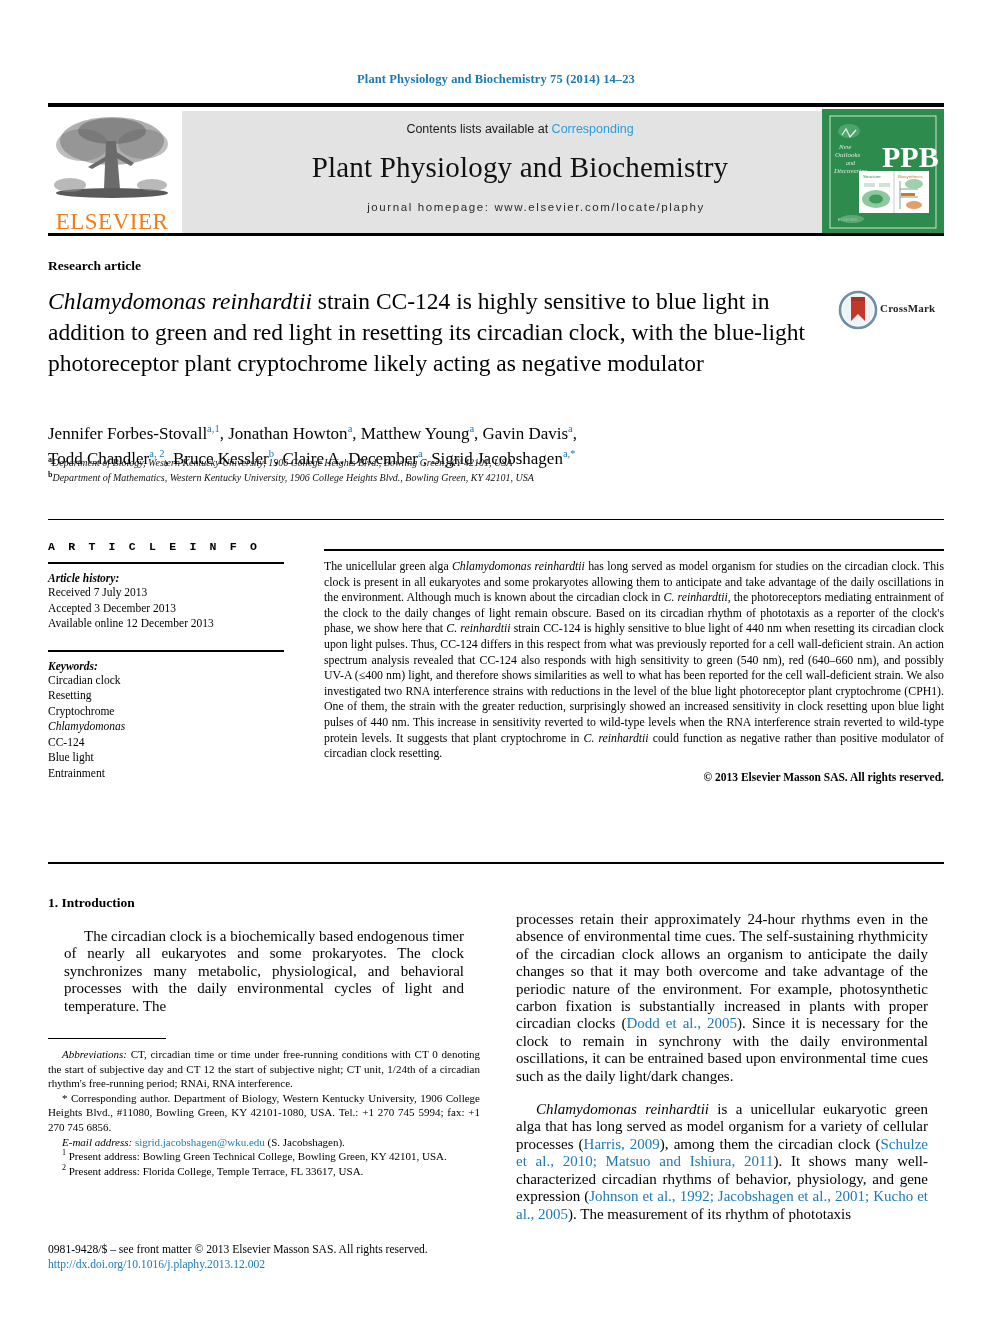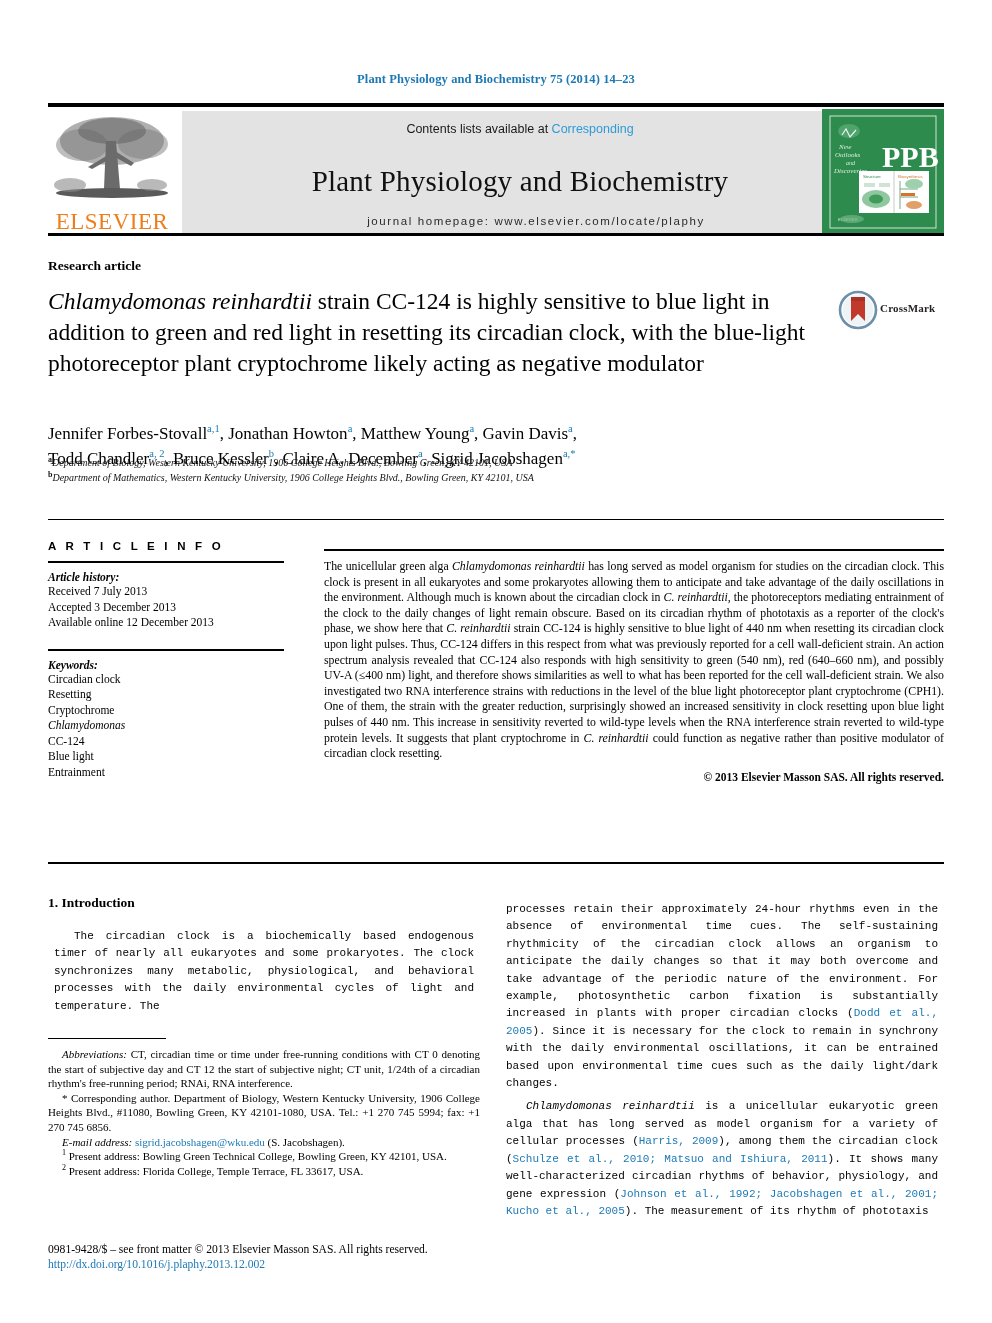--- a/index.html
+++ b/index.html
@@ -81,21 +81,21 @@
   .contents-line {
     margin-top: 11px;
     font-family: "Liberation Sans", sans-serif;
     font-size: 12.5px;
     color: #1a1a1a;
   }
   .contents-line .sd {
     color: #2e9bd6;
   }
   .journal-name {
-    margin-top: 29px;
+    margin-top: 15px;
     font-family: "Liberation Serif", serif;
     font-size: 29px;
     color: #111111;
     letter-spacing: .2px;
   }
   .homepage-line {
     margin-top: 17px;
     font-family: "Liberation Sans", sans-serif;
     font-size: 11.5px;
     letter-spacing: 1.6px;
@@ -207,21 +207,21 @@
   }
 
   
   .info-col {
     position: absolute;
     top: 540px;
     left: 48px;
     width: 236px;
   }
   .sec-head {
-    font-family: Liberation Sans, sans-serif;
+    font-family: Liberation Mono, monospace;
     font-size: 11.5px;
     font-weight: bold;
     letter-spacing: 3.2px;
     color: #000;
   }
   .sec-rule {
     width: 100%;
     height: 2px;
     background: #000;
     margin: 9px 0 8px 0;
@@ -294,26 +294,26 @@
     width: 444px;
   }
   .h1 {
     font-family: "Liberation Serif", serif;
     font-size: 13.5px;
     font-weight: bold;
     color: #000;
     margin: 0 0 17px 0;
   }
   .body-p {
-    font-family: Liberation Mono, monospace;
-    font-size: 11px;
+    font-family: Liberation Serif, serif;
+    font-size: 15px;
     line-height: 17.4px;
     text-align: justify;
     color: #000;
-    margin: 6px;
+    margin: 16px;
   }
   .body-p.indent { text-indent: 20px; }
   .body-p i { font-style: italic; }
   .cite { color: #1c79b5; }
 
   
   .footnotes {
     position: absolute;
     top: 1038px;
     left: 48px;

